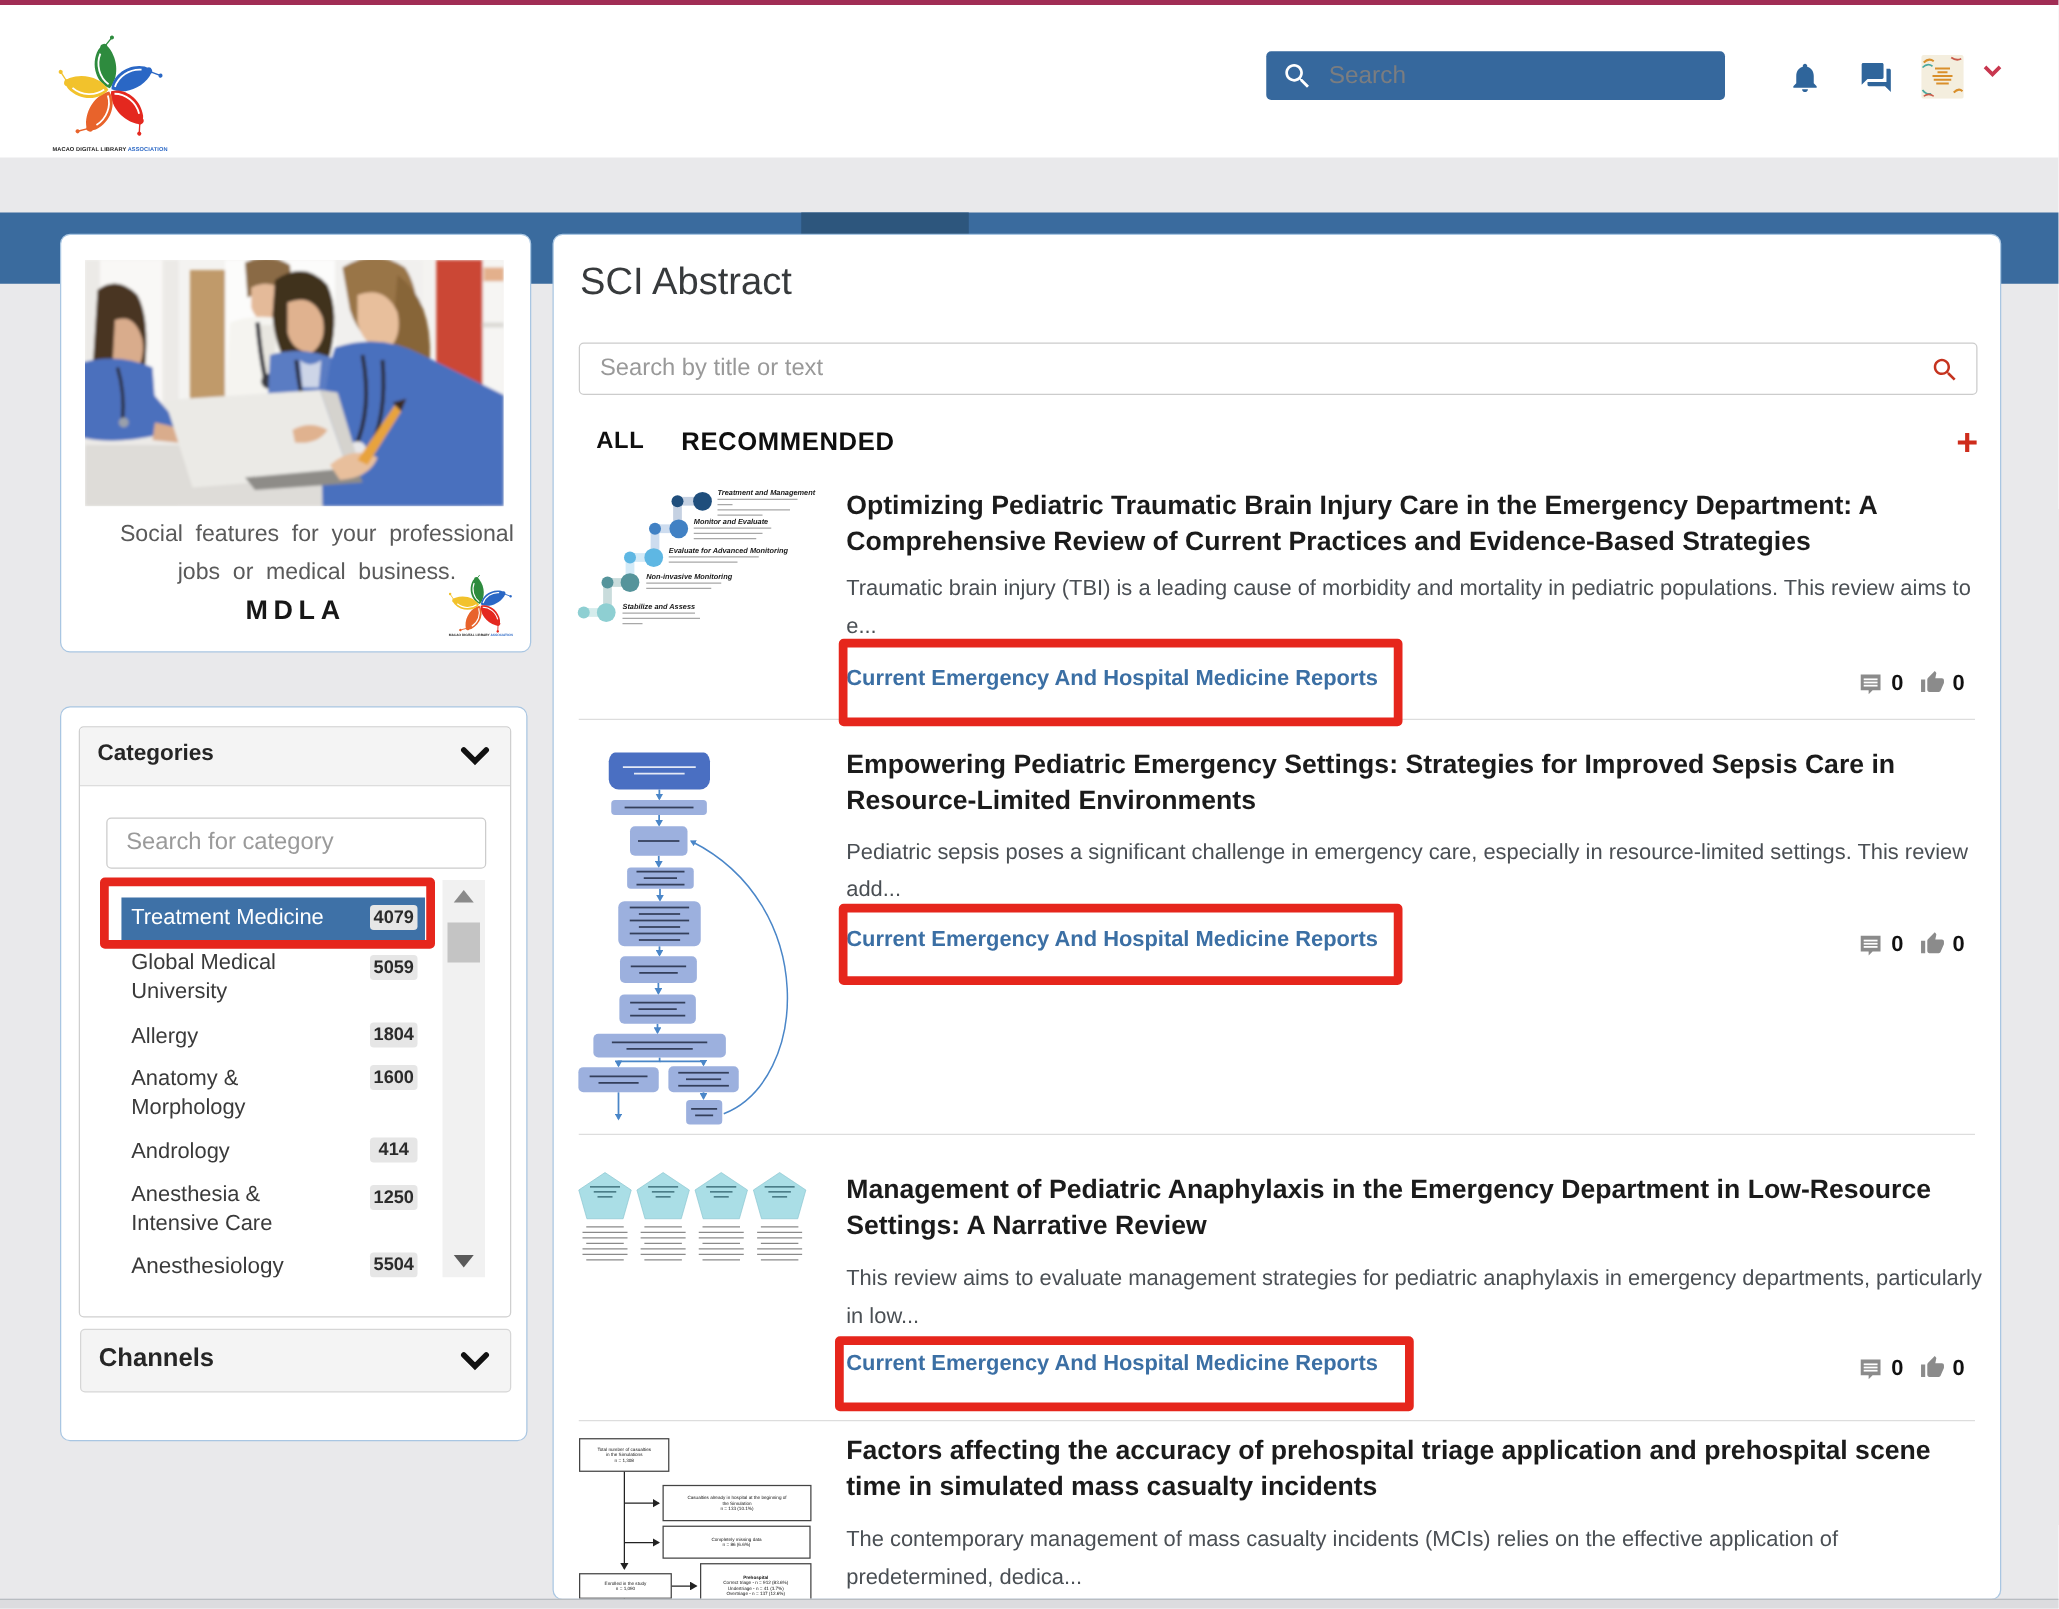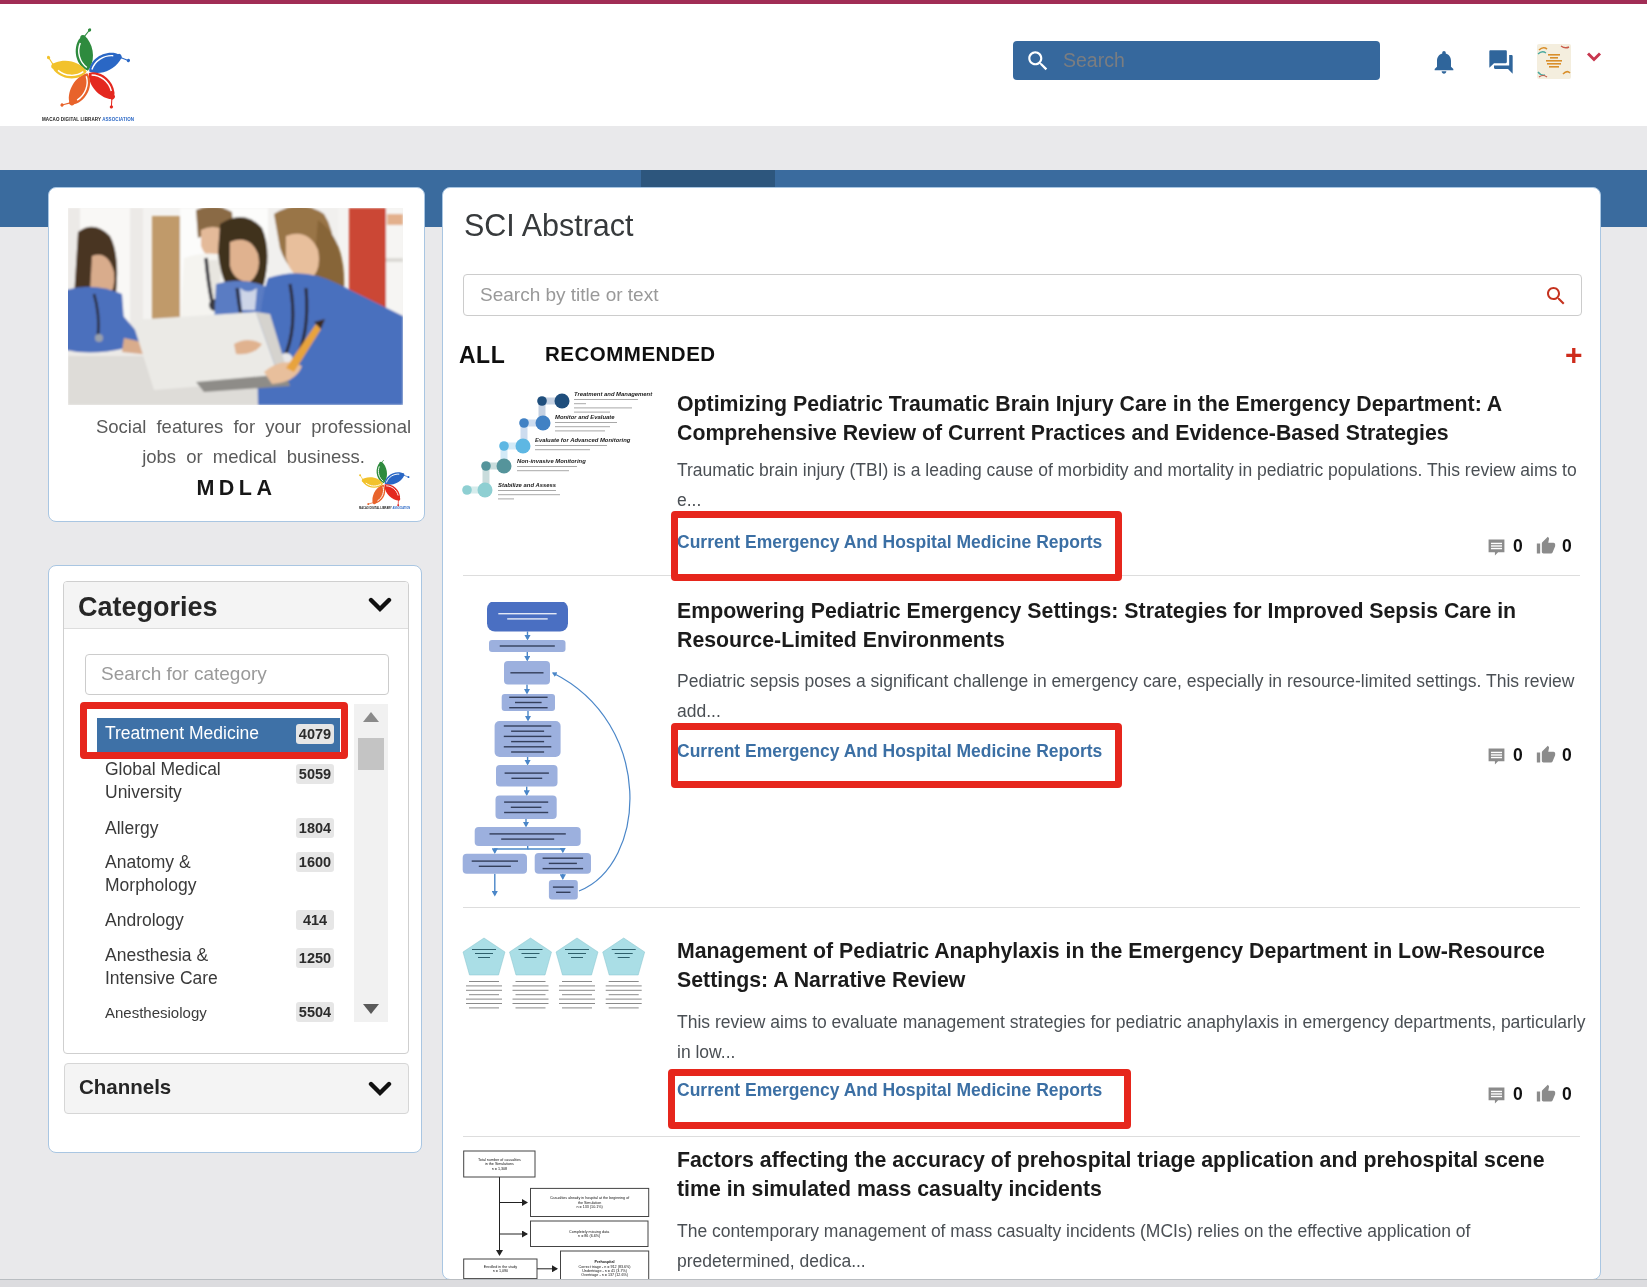--- a/index.html
+++ b/index.html
@@ -199,21 +199,21 @@
             <circle cx="9" cy="-63" r="2.5" fill="#f2c22c"></circle>
           </g>
         </g>
     <text x="2" y="49" font-size="2.6" font-weight="bold" fill="#1a1a1a">MACAO DIGITAL LIBRARY <tspan fill="#2a67c5">ASSOCIATION</tspan></text>
   </svg>
 </div>
 
 <div class="abs card" style="left:48px;top:565px;width:374px;height:588px;">
   <div class="abs" style="left:14px;top:15px;width:346px;height:473px;border:1px solid #cfcfcf;border-radius:4px;box-sizing:border-box;overflow:hidden;">
     <div style="height:46px;background:#f4f4f4;border-bottom:1px solid #ddd;position:relative;">
-      <span style="position:absolute;left:14px;top:10px;font-size:27px;font-weight:bold;color:#262626;">Categories</span>
+      <span style="position:absolute;left:14px;top:10px;font-size:18px;font-weight:bold;color:#262626;">Categories</span>
       <svg style="position:absolute;right:16px;top:14px;" width="24" height="18" viewBox="0 0 24 18">
             <path d="M3,4 L12,13 L21,4" stroke="#111" stroke-width="4.4" fill="none" stroke-linecap="round"></path>
           </svg>
     </div>
     <div class="abs" style="left:21px;top:72px;width:304px;height:41px;border:1px solid #ccc;border-radius:4px;box-sizing:border-box;">
       <span style="position:absolute;left:15px;top:8px;font-size:19px;color:#9a9a9a;">Search for category</span>
     </div>
     <div class="abs" style="left:33px;top:122px;width:291px;height:318px;overflow:hidden;">
       <div class="abs" style="left:0;top:14px;width:243px;height:34px;background:#3e71a7;"></div>
           <div class="abs" style="left:8px;top:19px;font-size:17.5px;color:#fff;">Treatment Medicine</div>
@@ -221,21 +221,21 @@
           <div class="abs" style="left:8px;top:54px;font-size:17.5px;color:#3a3a3a;line-height:23px;">Global Medical<br>University</div>
           <div class="abs badge2" style="top:60px;">5059</div>
           <div class="abs" style="left:8px;top:113px;font-size:17.5px;color:#3a3a3a;line-height:23px;">Allergy</div>
           <div class="abs badge2" style="top:114px;">1804</div>
           <div class="abs" style="left:8px;top:147px;font-size:17.5px;color:#3a3a3a;line-height:23px;">Anatomy &amp;<br>Morphology</div>
           <div class="abs badge2" style="top:148px;">1600</div>
           <div class="abs" style="left:8px;top:205px;font-size:17.5px;color:#3a3a3a;line-height:23px;">Andrology</div>
           <div class="abs badge2" style="top:206px;">414</div>
           <div class="abs" style="left:8px;top:240px;font-size:17.5px;color:#3a3a3a;line-height:23px;">Anesthesia &amp;<br>Intensive Care</div>
           <div class="abs badge2" style="top:244px;text-align:center;">1250</div>
-          <div class="abs" style="left:8px;top:297px;font-size:15px;color:#3a3a3a;line-height:23px;">Anesthesiology</div>
+          <div class="abs" style="left:8px;top:297px;font-size:18px;color:#3a3a3a;line-height:23px;">Anesthesiology</div>
           <div class="abs badge2" style="top:298px;">5504</div>
       <div class="abs" style="right:0;top:0;width:34px;height:318px;background:#f1f1f1;">
         <svg class="abs" style="left:7px;top:6px;" width="20" height="14" viewBox="0 0 20 14">
               <path d="M10,2 L18,12 L2,12 Z" fill="#8a8a8a"></path>
             </svg>
         <div class="abs" style="left:4px;top:34px;width:26px;height:32px;background:#c4c4c4;"></div>
         <svg class="abs" style="left:7px;bottom:6px;" width="20" height="14" viewBox="0 0 20 14">
               <path d="M2,2 L18,2 L10,12 Z" fill="#5a5a5a"></path>
             </svg>
       </div>
@@ -250,21 +250,21 @@
 </div>
 
 <div class="abs card" style="left:442px;top:187px;width:1159px;height:1093px;border-radius:8px;overflow:hidden;">
   <div class="abs" style="left:21px;top:20px;font-size:30.5px;color:#373a3c;">SCI Abstract</div>
   <div class="abs" style="left:20px;top:86px;width:1119px;height:42px;border:1px solid #ccc;border-radius:4px;box-sizing:border-box;">
     <span style="position:absolute;left:16px;top:9px;font-size:19px;color:#999;">Search by title or text</span>
     <svg style="position:absolute;right:13px;top:9px;" width="24" height="24" viewBox="0 0 24 24">
           <path fill="#c5331f" d="M15.5 14h-.79l-.28-.27C15.41 12.59 16 11.11 16 9.5 16 5.91 13.09 3 9.5 3S3 5.91 3 9.5 5.91 16 9.5 16c1.61 0 3.09-.59 4.23-1.57l.27.28v.79l5 4.99L20.49 19l-4.99-5zm-6 0C7.01 14 5 11.99 5 9.5S7.01 5 9.5 5 14 7.01 14 9.5 11.99 14 9.5 14z"></path>
         </svg>
   </div>
-  <div class="abs" style="left:16px;top:154px;font-size:23px;font-weight:bold;color:#0f0f0f;letter-spacing:0.5px;">ALL</div>
+  <div class="abs" style="left:34px;top:154px;font-size:19px;font-weight:bold;color:#0f0f0f;letter-spacing:0.5px;">ALL</div>
   <div class="abs" style="left:102px;top:154px;font-size:20.5px;font-weight:bold;color:#0f0f0f;letter-spacing:0.5px;">RECOMMENDED</div>
   <div class="abs" style="left:1122px;top:150px;font-size:30px;font-weight:bold;color:#ce2c1c;">+</div>
 
   <svg class="abs" style="left:18px;top:187px;" width="192" height="126" viewBox="0 0 192 126">
         <rect x="6" y="111.5" width="18" height="7" fill="#d5ecec"></rect>
         <rect x="25" y="87.5" width="18" height="7" fill="#c9dcdc"></rect>
         <rect x="21.5" y="91" width="7" height="24" fill="#c9dcdc"></rect>
         <rect x="43" y="67.5" width="19" height="7" fill="#d3eaf7"></rect>
         <rect x="39.5" y="71" width="7" height="20" fill="#d3eaf7"></rect>
         <rect x="63" y="44.5" width="19" height="7" fill="#cddcef"></rect>

